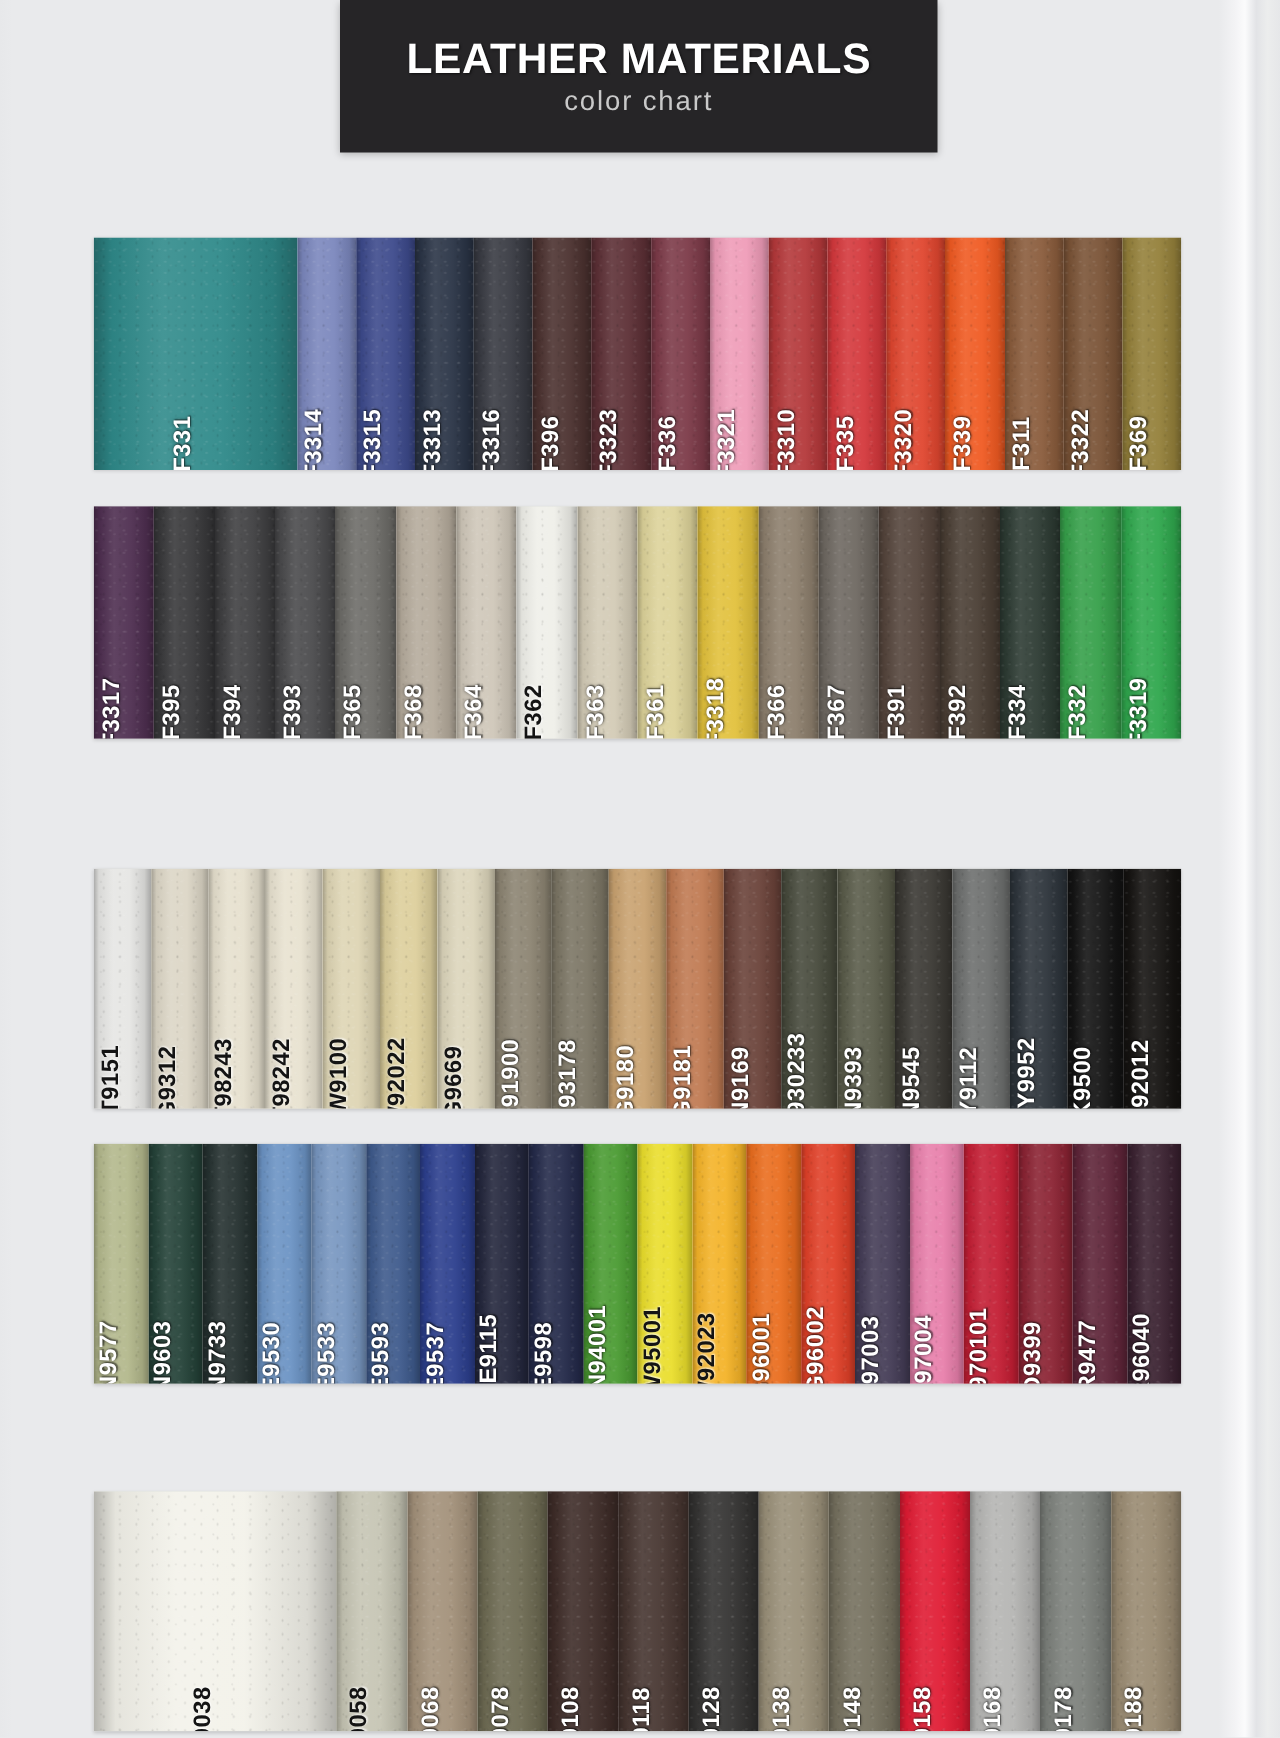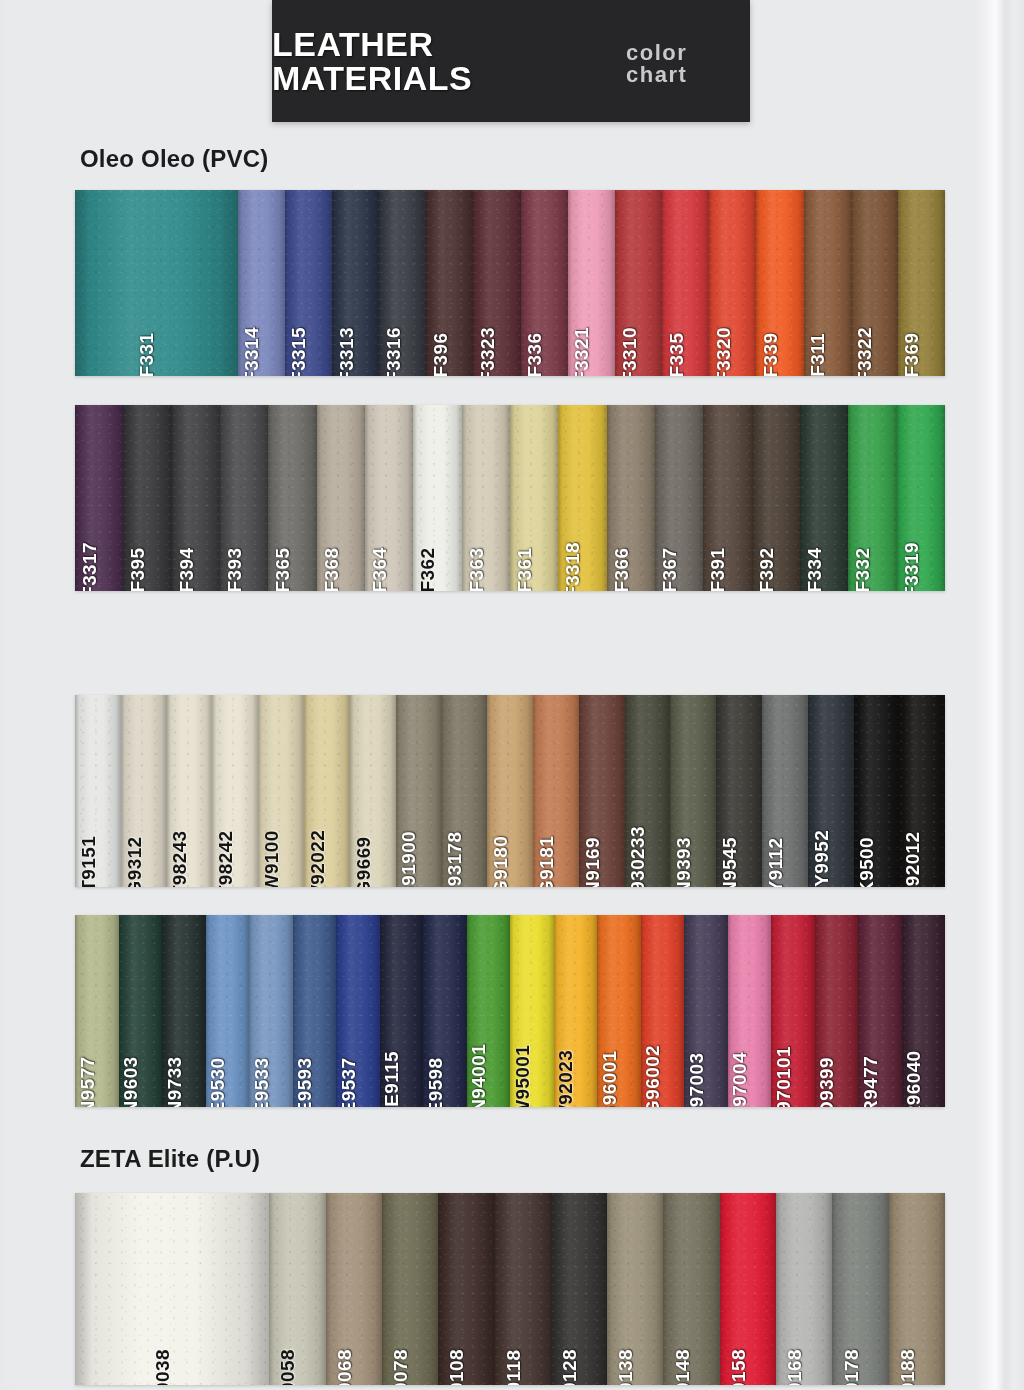--- a/index.html
+++ b/index.html
@@ -20,36 +20,36 @@
         #e9eaec 975px, #f3f3f5 988px,
         #fbfbfc 996px, #e2e3e6 1005px,
         #eceded 1014px, #e6e7e9 1024px);
   }
 
   
   .banner {
     position:absolute;
     left:272px; top:0; width:478px; height:122px;
     background:#262527;
-    display:flex; flex-direction:row;
+    display:flex; flex-direction:column;
     align-items:center; justify-content:center;
     box-shadow:0 2px 6px rgba(0,0,0,.25);
   }
   .banner-title {
     color:#ffffff;
     font-size:34px;
     font-weight:bold;
     letter-spacing:.5px;
     line-height:1;
     text-shadow:1px 1px 2px rgba(0,0,0,.6);
   }
   .banner-sub {
     color:#c9c9c9;
     font-size:22px;
-    font-weight:700;
+    font-weight:400;
     letter-spacing:1.5px;
     margin-top:6px;
     line-height:1;
   }
 
   
   .section { position:absolute; left:0; width:1024px; }
   .section-title {
     font-size:24px;
     font-weight:bold;
@@ -122,21 +122,20 @@
 
 <div class="page"></div>
 
 <div class="banner">
   <div class="banner-title">LEATHER MATERIALS</div>
   <div class="banner-sub">color chart</div>
 </div>
 
 <div id="sections-root">
     <div class="section" style="top: 145px;">
-      <div class="section-title">Oleo Oleo (PVC)</div>
       <div class="row" style="position: absolute; top: 45px; height: 186px;">
         <div class="swatch wide" title="CF331" style="background: rgb(47, 138, 138);">
           <div class="grain"></div>
           <div class="shade"></div>
           <div class="swatch-label light">CF331</div>
         </div>
         <div class="swatch" title="CF3314" style="background: rgb(123, 135, 189);">
           <div class="grain"></div>
           <div class="shade"></div>
           <div class="swatch-label light">CF3314</div>
@@ -500,21 +499,20 @@
           <div class="swatch-label light">MR9477</div>
         </div>
         <div class="swatch" title="MR96040" style="background: rgb(58, 33, 48);">
           <div class="grain"></div>
           <div class="shade"></div>
           <div class="swatch-label light">MR96040</div>
         </div>
       </div>
     </div>
     <div class="section" style="top: 1145px;">
-      <div class="section-title">ZETA Elite (P.U)</div>
       <div class="row" style="position: absolute; top: 48px; height: 192px;">
         <div class="swatch wide" title="0038" style="background: rgb(243, 242, 234);">
           <div class="grain"></div>
           <div class="shade"></div>
           <div class="swatch-label dark">0038</div>
         </div>
         <div class="swatch" title="0058" style="background: rgb(198, 197, 180);">
           <div class="grain"></div>
           <div class="shade"></div>
           <div class="swatch-label dark">0058</div>

